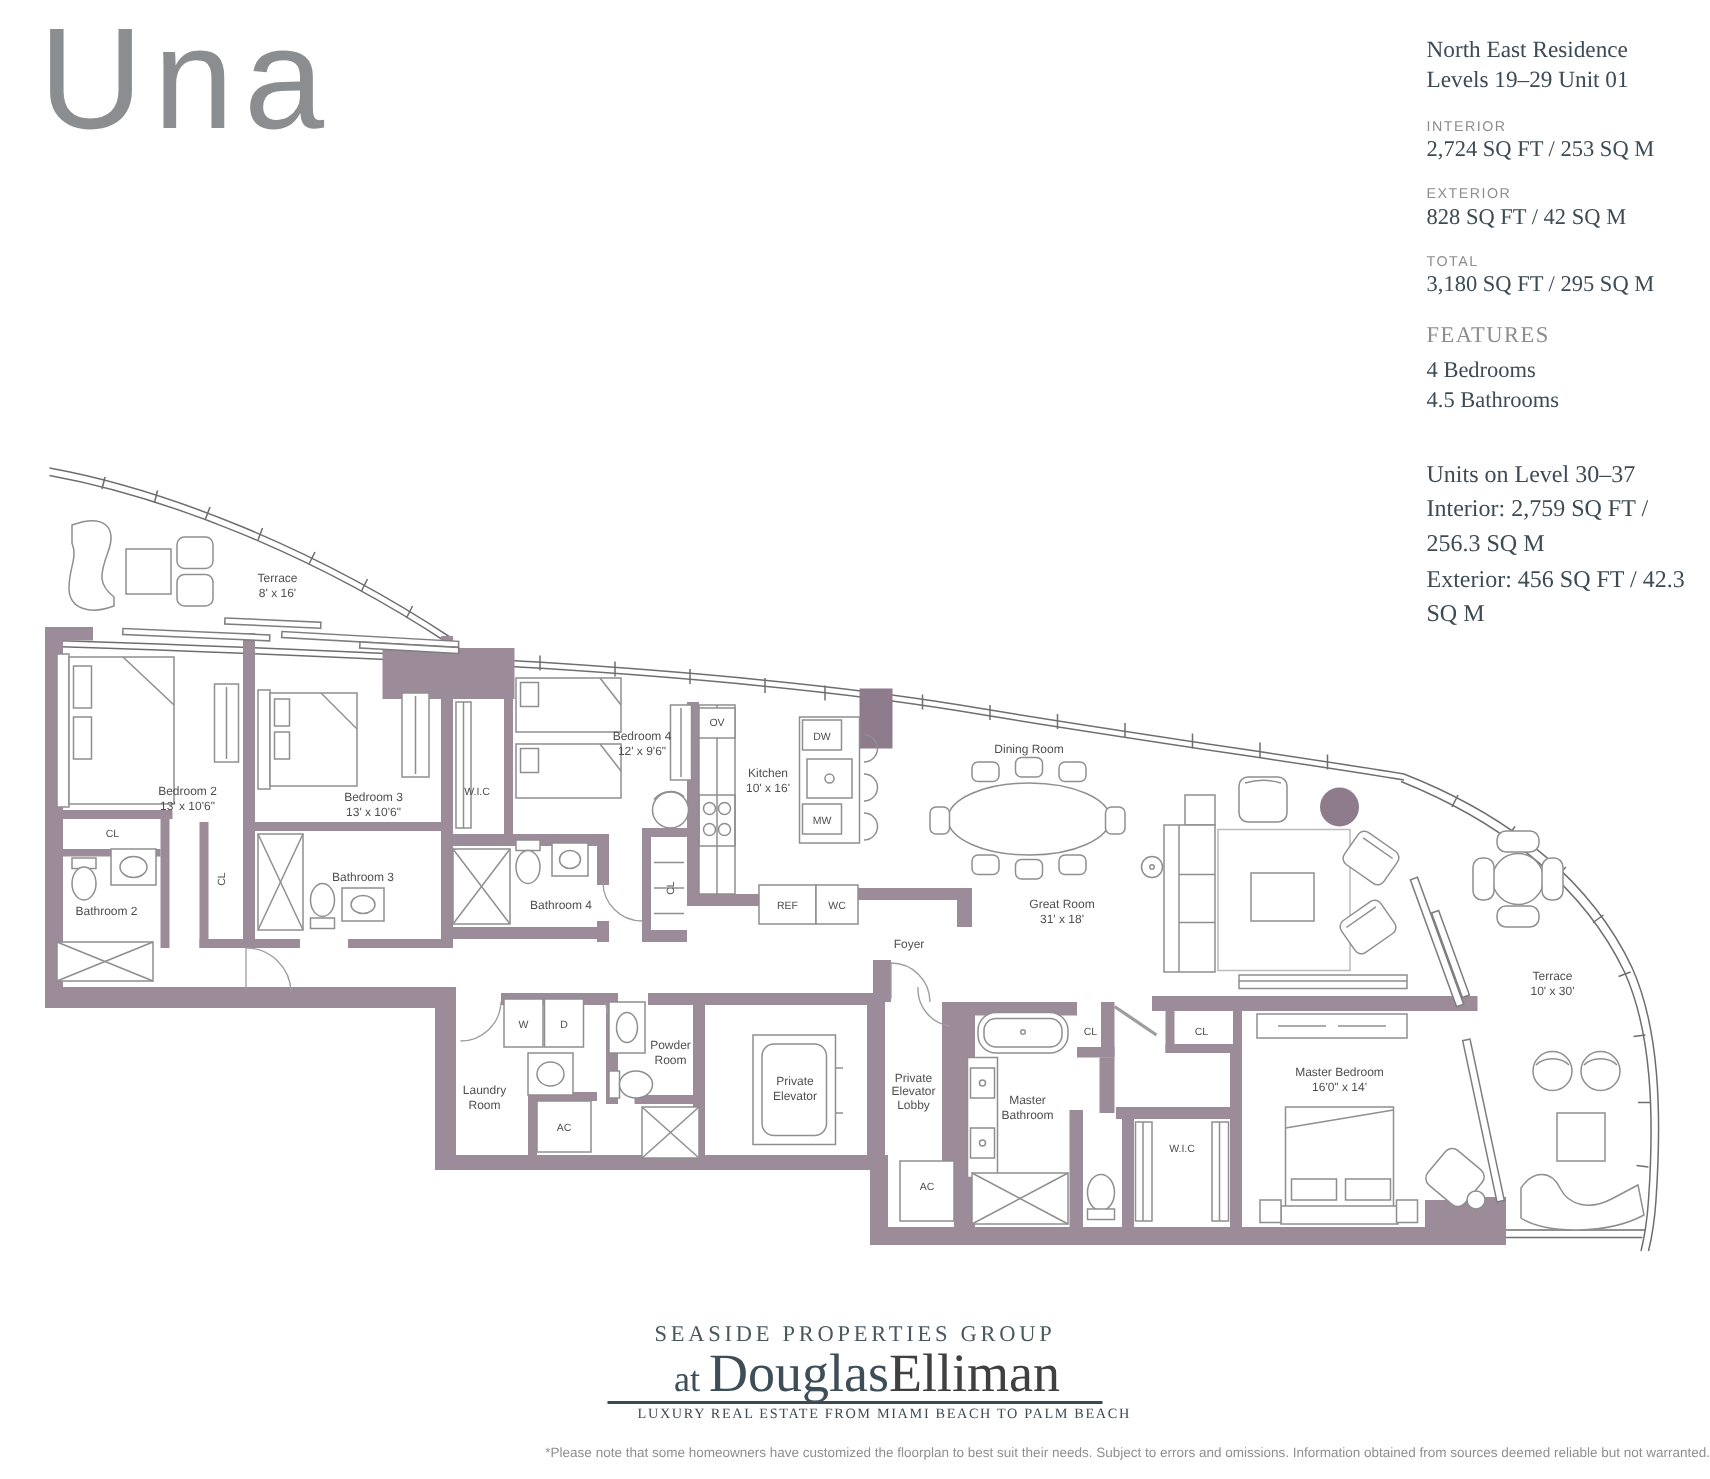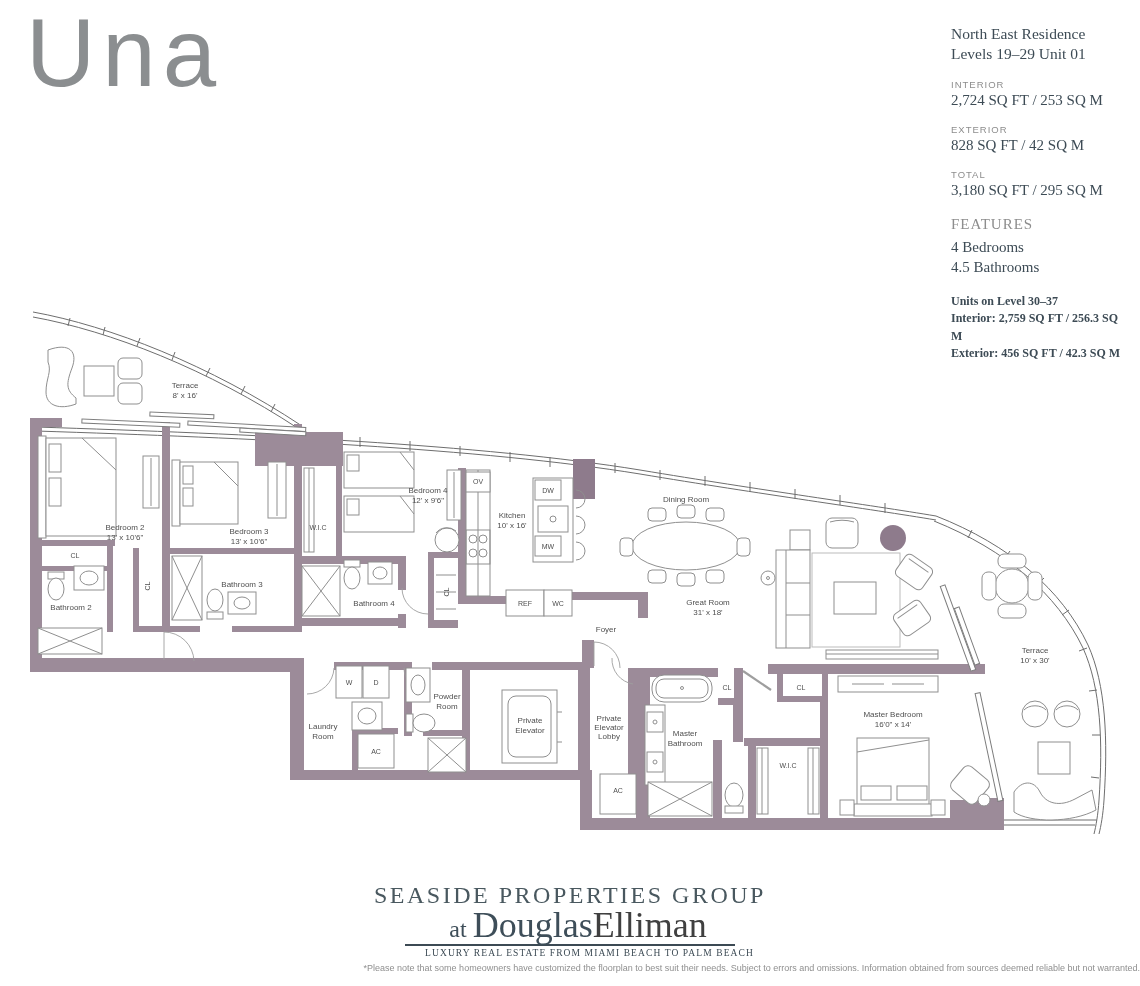--- a/index.html
+++ b/index.html
@@ -7,24 +7,24 @@
 
   .logo{position:absolute;left:26px;top:0px;font-family:"Liberation Sans",sans-serif;
         font-size:96px;font-weight:300;letter-spacing:7px;color:#8b8e90;line-height:1.1;}
 
   .info-panel{position:absolute;left:951px;top:24px;width:178px;color:#3d4b55;}
   .info-title{font-family:"Liberation Serif",serif;font-size:15.5px;line-height:1.3;}
   .sec{margin-top:15px;}
   .sec-label{font-size:9.5px;letter-spacing:1px;color:#8d8d8d;margin-bottom:2px;}
   .sec-value{font-family:"Liberation Serif",serif;font-size:15px;}
   .features div{font-family:"Liberation Serif",serif;font-size:15px;line-height:1.35;}
-  .upper-note{margin-top:16px;font-family:"Liberation Serif",serif;font-size:12px;line-height:1.45;font-weight:bold;}
+  .upper-note{margin-top:28px;font-family:"Liberation Serif",serif;font-size:16px;line-height:1.45;}
 
   .brand{position:absolute;left:0;top:882px;width:1140px;text-align:center;color:#3e4e59;}
-  .brand-line1{font-family:"Liberation Serif",serif;font-size:24px;letter-spacing:2.5px;color:#49585f;}
+  .brand-line1{font-family:"Liberation Serif",serif;font-size:15px;letter-spacing:2.5px;color:#49585f;}
   .brand-line2{font-family:"Liberation Serif",serif;font-size:36px;line-height:1.0;margin-top:-2px;}
   .brand-line2 .at{font-size:24px;margin-left:16px;}
   .brand-line2 .elliman{color:#404040;}
   .brand-rule{width:330px;height:2px;background:#3c4a54;margin:1px auto 2px auto;}
   .brand-tagline{font-family:"Liberation Serif",serif;font-size:9.5px;letter-spacing:1.1px;color:#3c4a54;margin-left:39px;}
 
   .disclaimer{position:absolute;left:0;top:963px;width:1140px;text-align:right;
               font-size:9px;color:#8f8f8f;}
 
   svg{position:absolute;left:0;top:0;}

